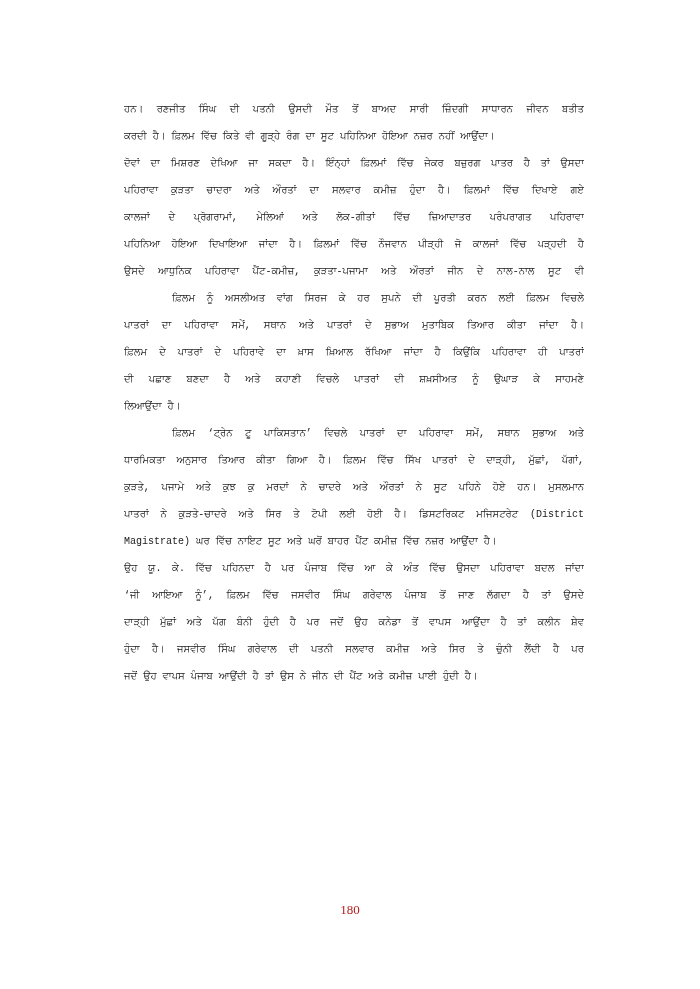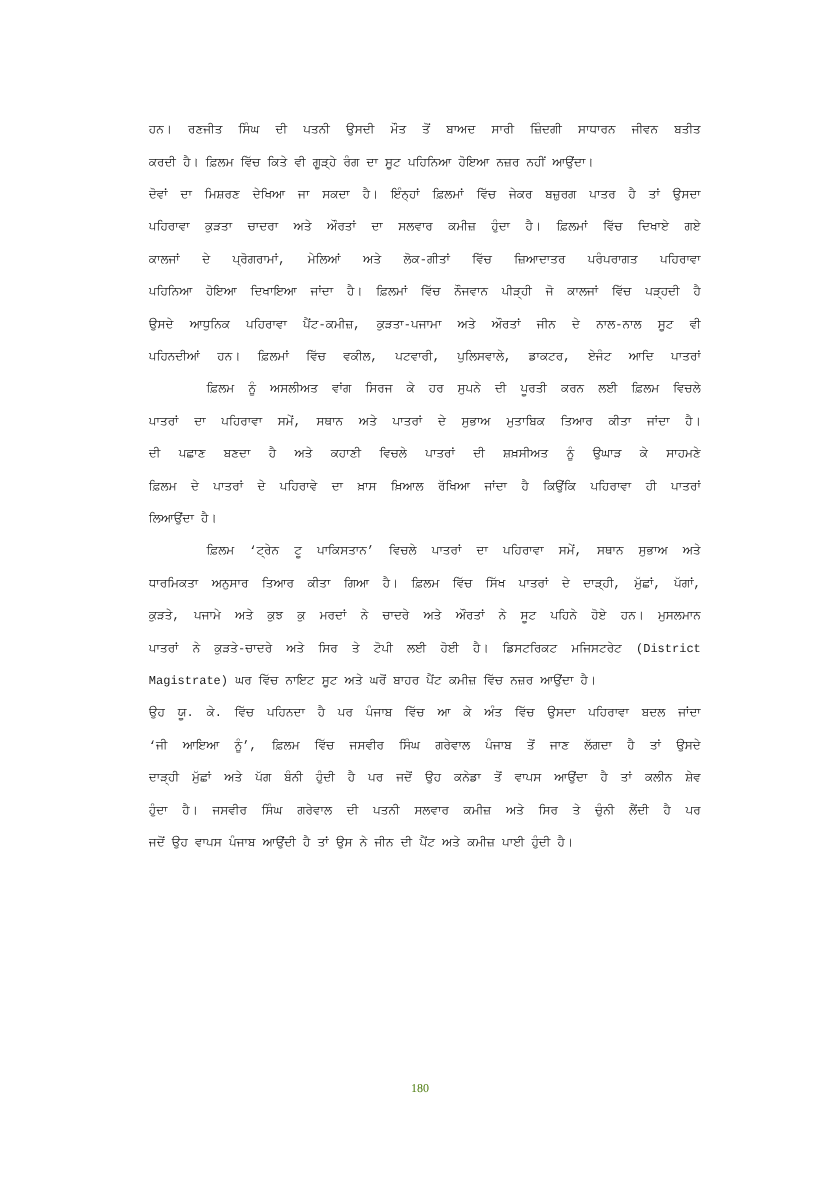--- a/index.html
+++ b/index.html
@@ -36,48 +36,47 @@
     .line.indent {
       padding-left: 48px;
     }
     .page-number {
       position: absolute;
       left: 0;
       width: 700px;
       top: 902px;
       text-align: center;
       font-family: "Liberation Serif", "DejaVu Serif", serif;
-      font-size: 10px;
-      color: #4d7c0f;
+      font-size: 13px;
+      color: #b91c1c;
     }
   </style>
 </head>
 <body>
 
 <div class="page">
 
   <div>
     <div class="line">ਹਨ। ਰਣਜੀਤ ਸਿੰਘ ਦੀ ਪਤਨੀ ਉਸਦੀ ਮੌਤ ਤੋਂ ਬਾਅਦ ਸਾਰੀ ਜ਼ਿੰਦਗੀ ਸਾਧਾਰਨ ਜੀਵਨ ਬਤੀਤ</div>
     <div class="line last">ਕਰਦੀ ਹੈ। ਫ਼ਿਲਮ ਵਿੱਚ ਕਿਤੇ ਵੀ ਗੂੜ੍ਹੇ ਰੰਗ ਦਾ ਸੂਟ ਪਹਿਨਿਆ ਹੋਇਆ ਨਜ਼ਰ ਨਹੀਂ ਆਉਂਦਾ।</div>
   </div>
 
   <div>
     <div class="line">ਦੋਵਾਂ ਦਾ ਮਿਸ਼ਰਣ ਦੇਖਿਆ ਜਾ ਸਕਦਾ ਹੈ। ਇੰਨ੍ਹਾਂ ਫ਼ਿਲਮਾਂ ਵਿੱਚ ਜੇਕਰ ਬਜ਼ੁਰਗ ਪਾਤਰ ਹੈ ਤਾਂ ਉਸਦਾ</div>
     <div class="line">ਪਹਿਰਾਵਾ ਕੁੜਤਾ ਚਾਦਰਾ ਅਤੇ ਔਰਤਾਂ ਦਾ ਸਲਵਾਰ ਕਮੀਜ਼ ਹੁੰਦਾ ਹੈ। ਫ਼ਿਲਮਾਂ ਵਿੱਚ ਦਿਖਾਏ ਗਏ</div>
     <div class="line">ਕਾਲਜਾਂ ਦੇ ਪ੍ਰੋਗਰਾਮਾਂ, ਮੇਲਿਆਂ ਅਤੇ ਲੋਕ-ਗੀਤਾਂ ਵਿੱਚ ਜ਼ਿਆਦਾਤਰ ਪਰੰਪਰਾਗਤ ਪਹਿਰਾਵਾ</div>
     <div class="line">ਪਹਿਨਿਆ ਹੋਇਆ ਦਿਖਾਇਆ ਜਾਂਦਾ ਹੈ। ਫ਼ਿਲਮਾਂ ਵਿੱਚ ਨੌਜਵਾਨ ਪੀੜ੍ਹੀ ਜੋ ਕਾਲਜਾਂ ਵਿੱਚ ਪੜ੍ਹਦੀ ਹੈ</div>
     <div class="line">ਉਸਦੇ ਆਧੁਨਿਕ ਪਹਿਰਾਵਾ ਪੈਂਟ-ਕਮੀਜ਼, ਕੁੜਤਾ-ਪਜਾਮਾ ਅਤੇ ਔਰਤਾਂ ਜੀਨ ਦੇ ਨਾਲ-ਨਾਲ ਸੂਟ ਵੀ</div>
-    <div class="line">ਪਹਿਨਦੀਆਂ ਹਨ। ਫ਼ਿਲਮਾਂ ਵਿੱਚ ਵਕੀਲ, ਪਟਵਾਰੀ, ਪੁਲਿਸਵਾਲੇ, ਡਾਕਟਰ, ਏਜੰਟ ਆਦਿ ਪਾਤਰਾਂ</div>
   </div>
 
   <div>
     <div class="line indent">ਫ਼ਿਲਮ ਨੂੰ ਅਸਲੀਅਤ ਵਾਂਗ ਸਿਰਜ ਕੇ ਹਰ ਸੁਪਨੇ ਦੀ ਪੂਰਤੀ ਕਰਨ ਲਈ ਫ਼ਿਲਮ ਵਿਚਲੇ</div>
     <div class="line">ਪਾਤਰਾਂ ਦਾ ਪਹਿਰਾਵਾ ਸਮੇਂ, ਸਥਾਨ ਅਤੇ ਪਾਤਰਾਂ ਦੇ ਸੁਭਾਅ ਮੁਤਾਬਿਕ ਤਿਆਰ ਕੀਤਾ ਜਾਂਦਾ ਹੈ।</div>
+    <div class="line">ਫ਼ਿਲਮ ਦੇ ਪਾਤਰਾਂ ਦੇ ਪਹਿਰਾਵੇ ਦਾ ਖ਼ਾਸ ਖ਼ਿਆਲ ਰੱਖਿਆ ਜਾਂਦਾ ਹੈ ਕਿਉਂਕਿ ਪਹਿਰਾਵਾ ਹੀ ਪਾਤਰਾਂ</div>
     <div class="line">ਦੀ ਪਛਾਣ ਬਣਦਾ ਹੈ ਅਤੇ ਕਹਾਣੀ ਵਿਚਲੇ ਪਾਤਰਾਂ ਦੀ ਸ਼ਖ਼ਸੀਅਤ ਨੂੰ ਉਘਾੜ ਕੇ ਸਾਹਮਣੇ</div>
-    <div class="line">ਫ਼ਿਲਮ ਦੇ ਪਾਤਰਾਂ ਦੇ ਪਹਿਰਾਵੇ ਦਾ ਖ਼ਾਸ ਖ਼ਿਆਲ ਰੱਖਿਆ ਜਾਂਦਾ ਹੈ ਕਿਉਂਕਿ ਪਹਿਰਾਵਾ ਹੀ ਪਾਤਰਾਂ</div>
     <div class="line last">ਲਿਆਉਂਦਾ ਹੈ।</div>
   </div>
 
   <div>
     <div class="line indent">ਫ਼ਿਲਮ ‘ਟ੍ਰੇਨ ਟੂ ਪਾਕਿਸਤਾਨ’ ਵਿਚਲੇ ਪਾਤਰਾਂ ਦਾ ਪਹਿਰਾਵਾ ਸਮੇਂ, ਸਥਾਨ ਸੁਭਾਅ ਅਤੇ</div>
     <div class="line">ਧਾਰਮਿਕਤਾ ਅਨੁਸਾਰ ਤਿਆਰ ਕੀਤਾ ਗਿਆ ਹੈ। ਫ਼ਿਲਮ ਵਿੱਚ ਸਿੱਖ ਪਾਤਰਾਂ ਦੇ ਦਾੜ੍ਹੀ, ਮੁੱਛਾਂ, ਪੱਗਾਂ,</div>
     <div class="line">ਕੁੜਤੇ, ਪਜਾਮੇ ਅਤੇ ਕੁਝ ਕੁ ਮਰਦਾਂ ਨੇ ਚਾਦਰੇ ਅਤੇ ਔਰਤਾਂ ਨੇ ਸੂਟ ਪਹਿਨੇ ਹੋਏ ਹਨ। ਮੁਸਲਮਾਨ</div>
     <div class="line">ਪਾਤਰਾਂ ਨੇ ਕੁੜਤੇ-ਚਾਦਰੇ ਅਤੇ ਸਿਰ ਤੇ ਟੋਪੀ ਲਈ ਹੋਈ ਹੈ। ਡਿਸਟਰਿਕਟ ਮਜਿਸਟਰੇਟ (District</div>
     <div class="line last">Magistrate) ਘਰ ਵਿੱਚ ਨਾਇਟ ਸੂਟ ਅਤੇ ਘਰੋਂ ਬਾਹਰ ਪੈਂਟ ਕਮੀਜ਼ ਵਿੱਚ ਨਜ਼ਰ ਆਉਂਦਾ ਹੈ।</div>
   </div>

